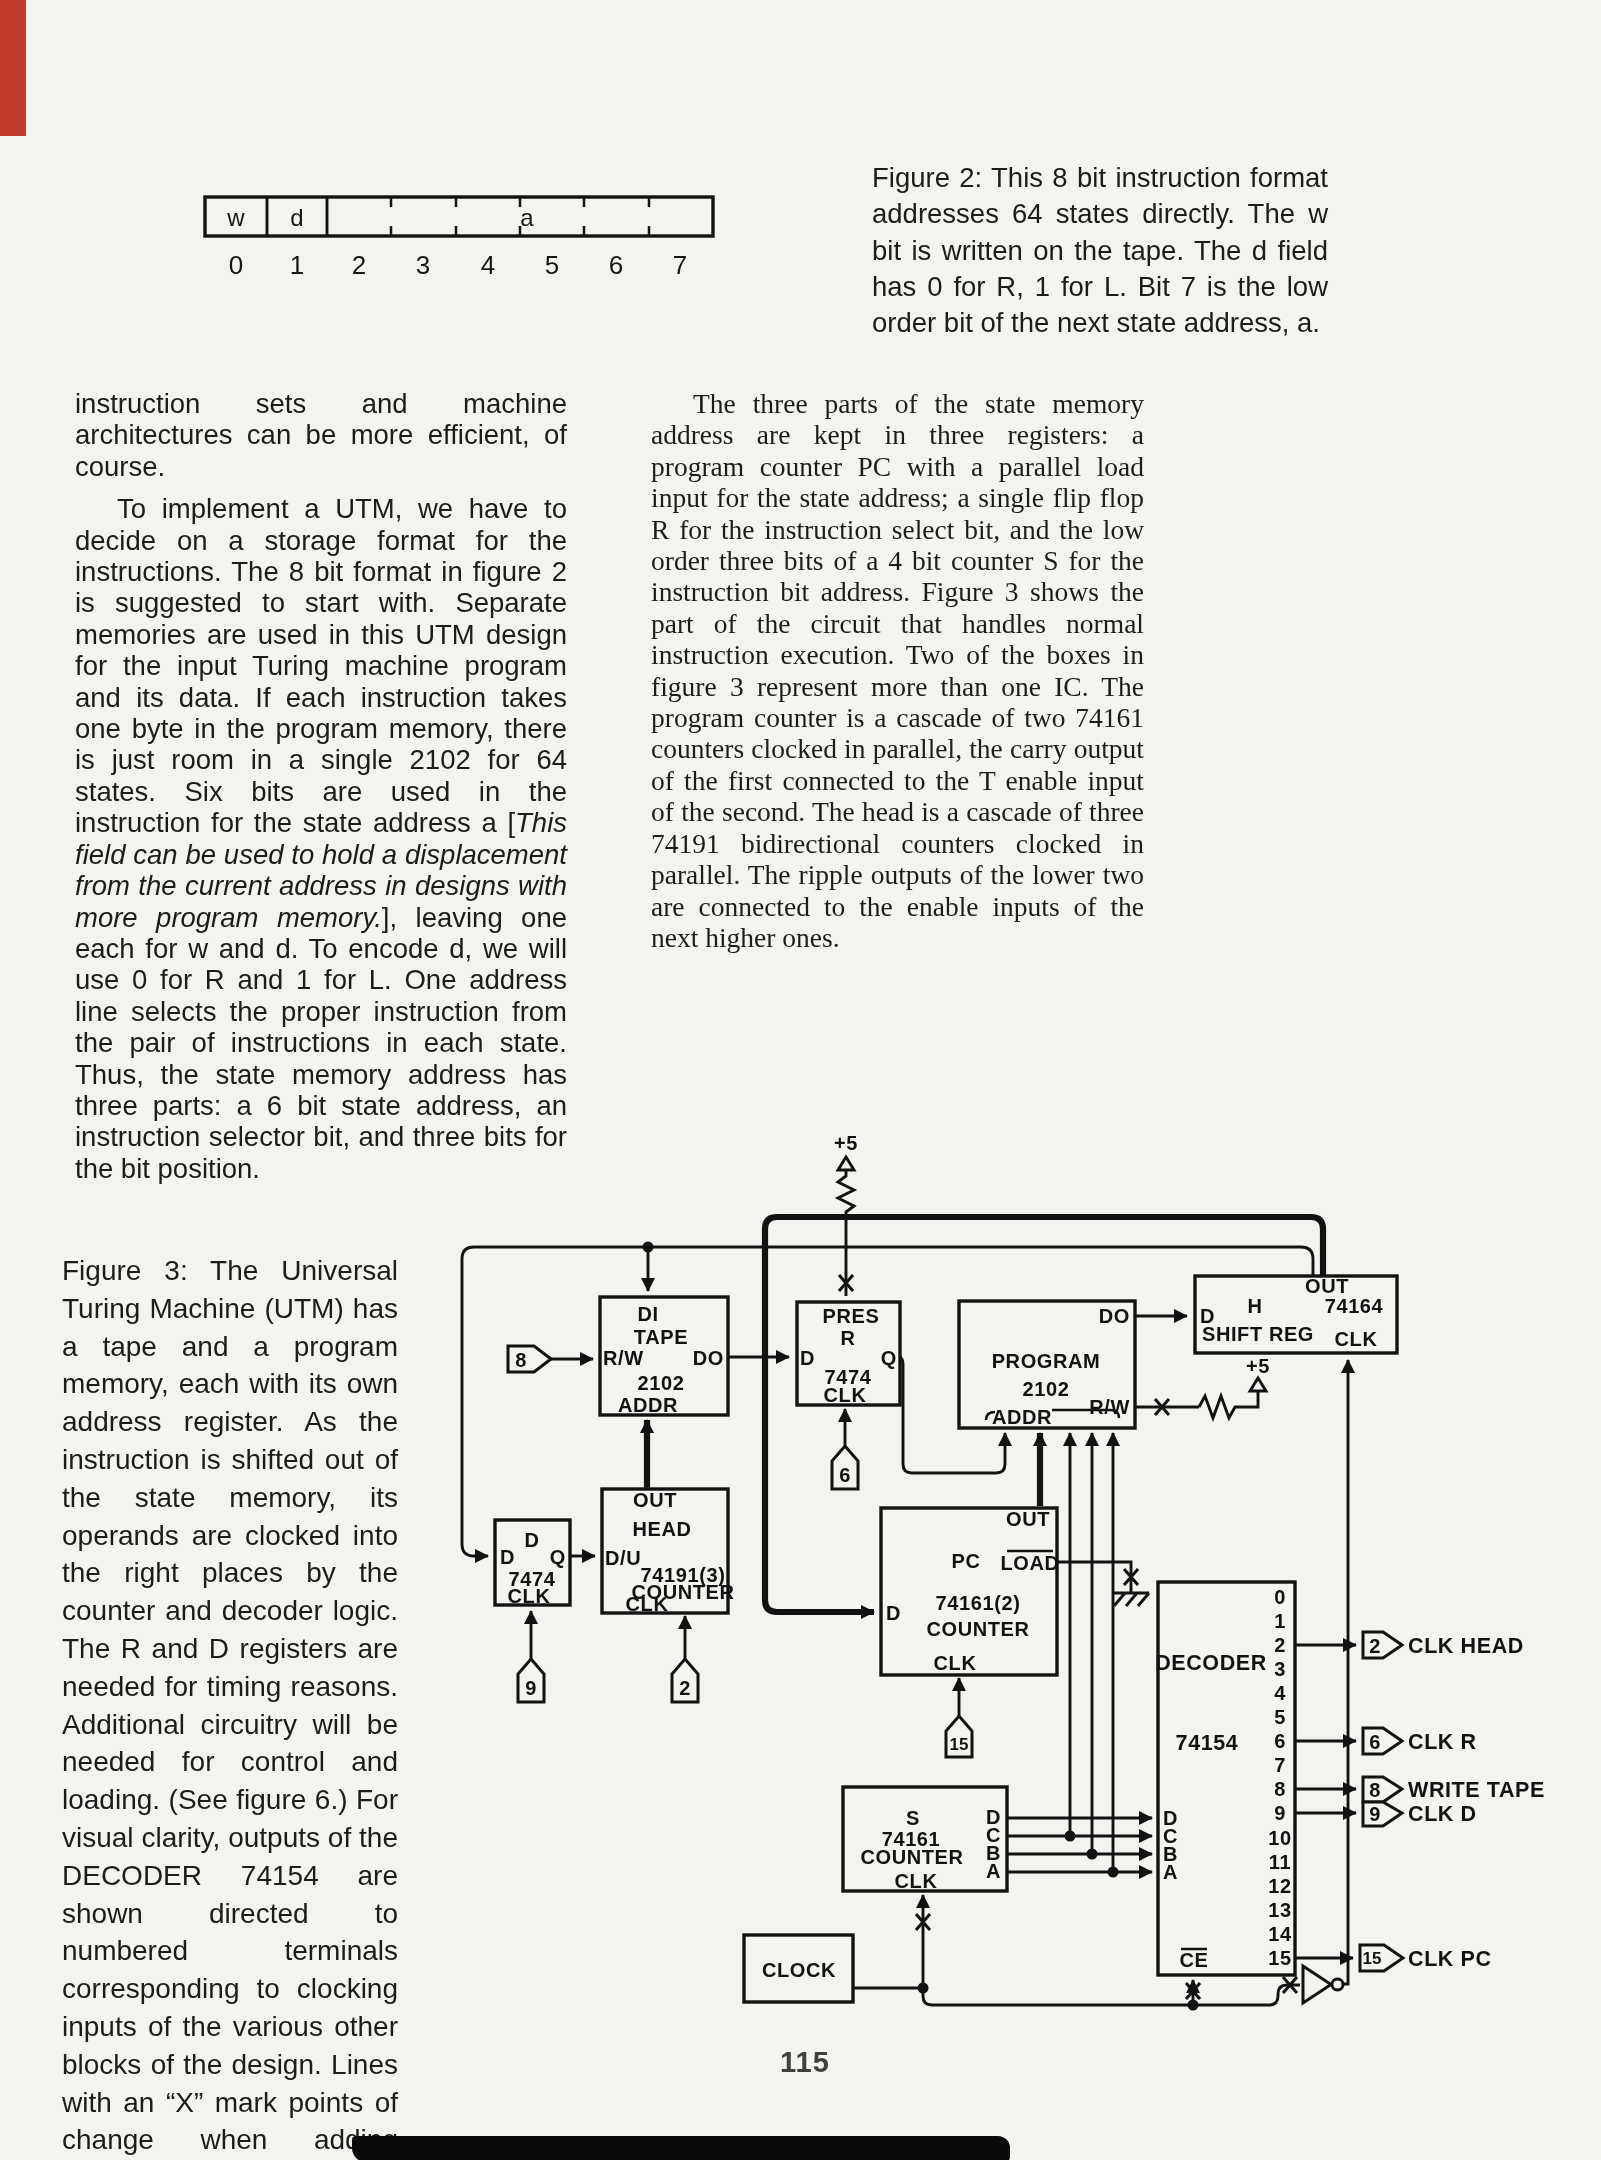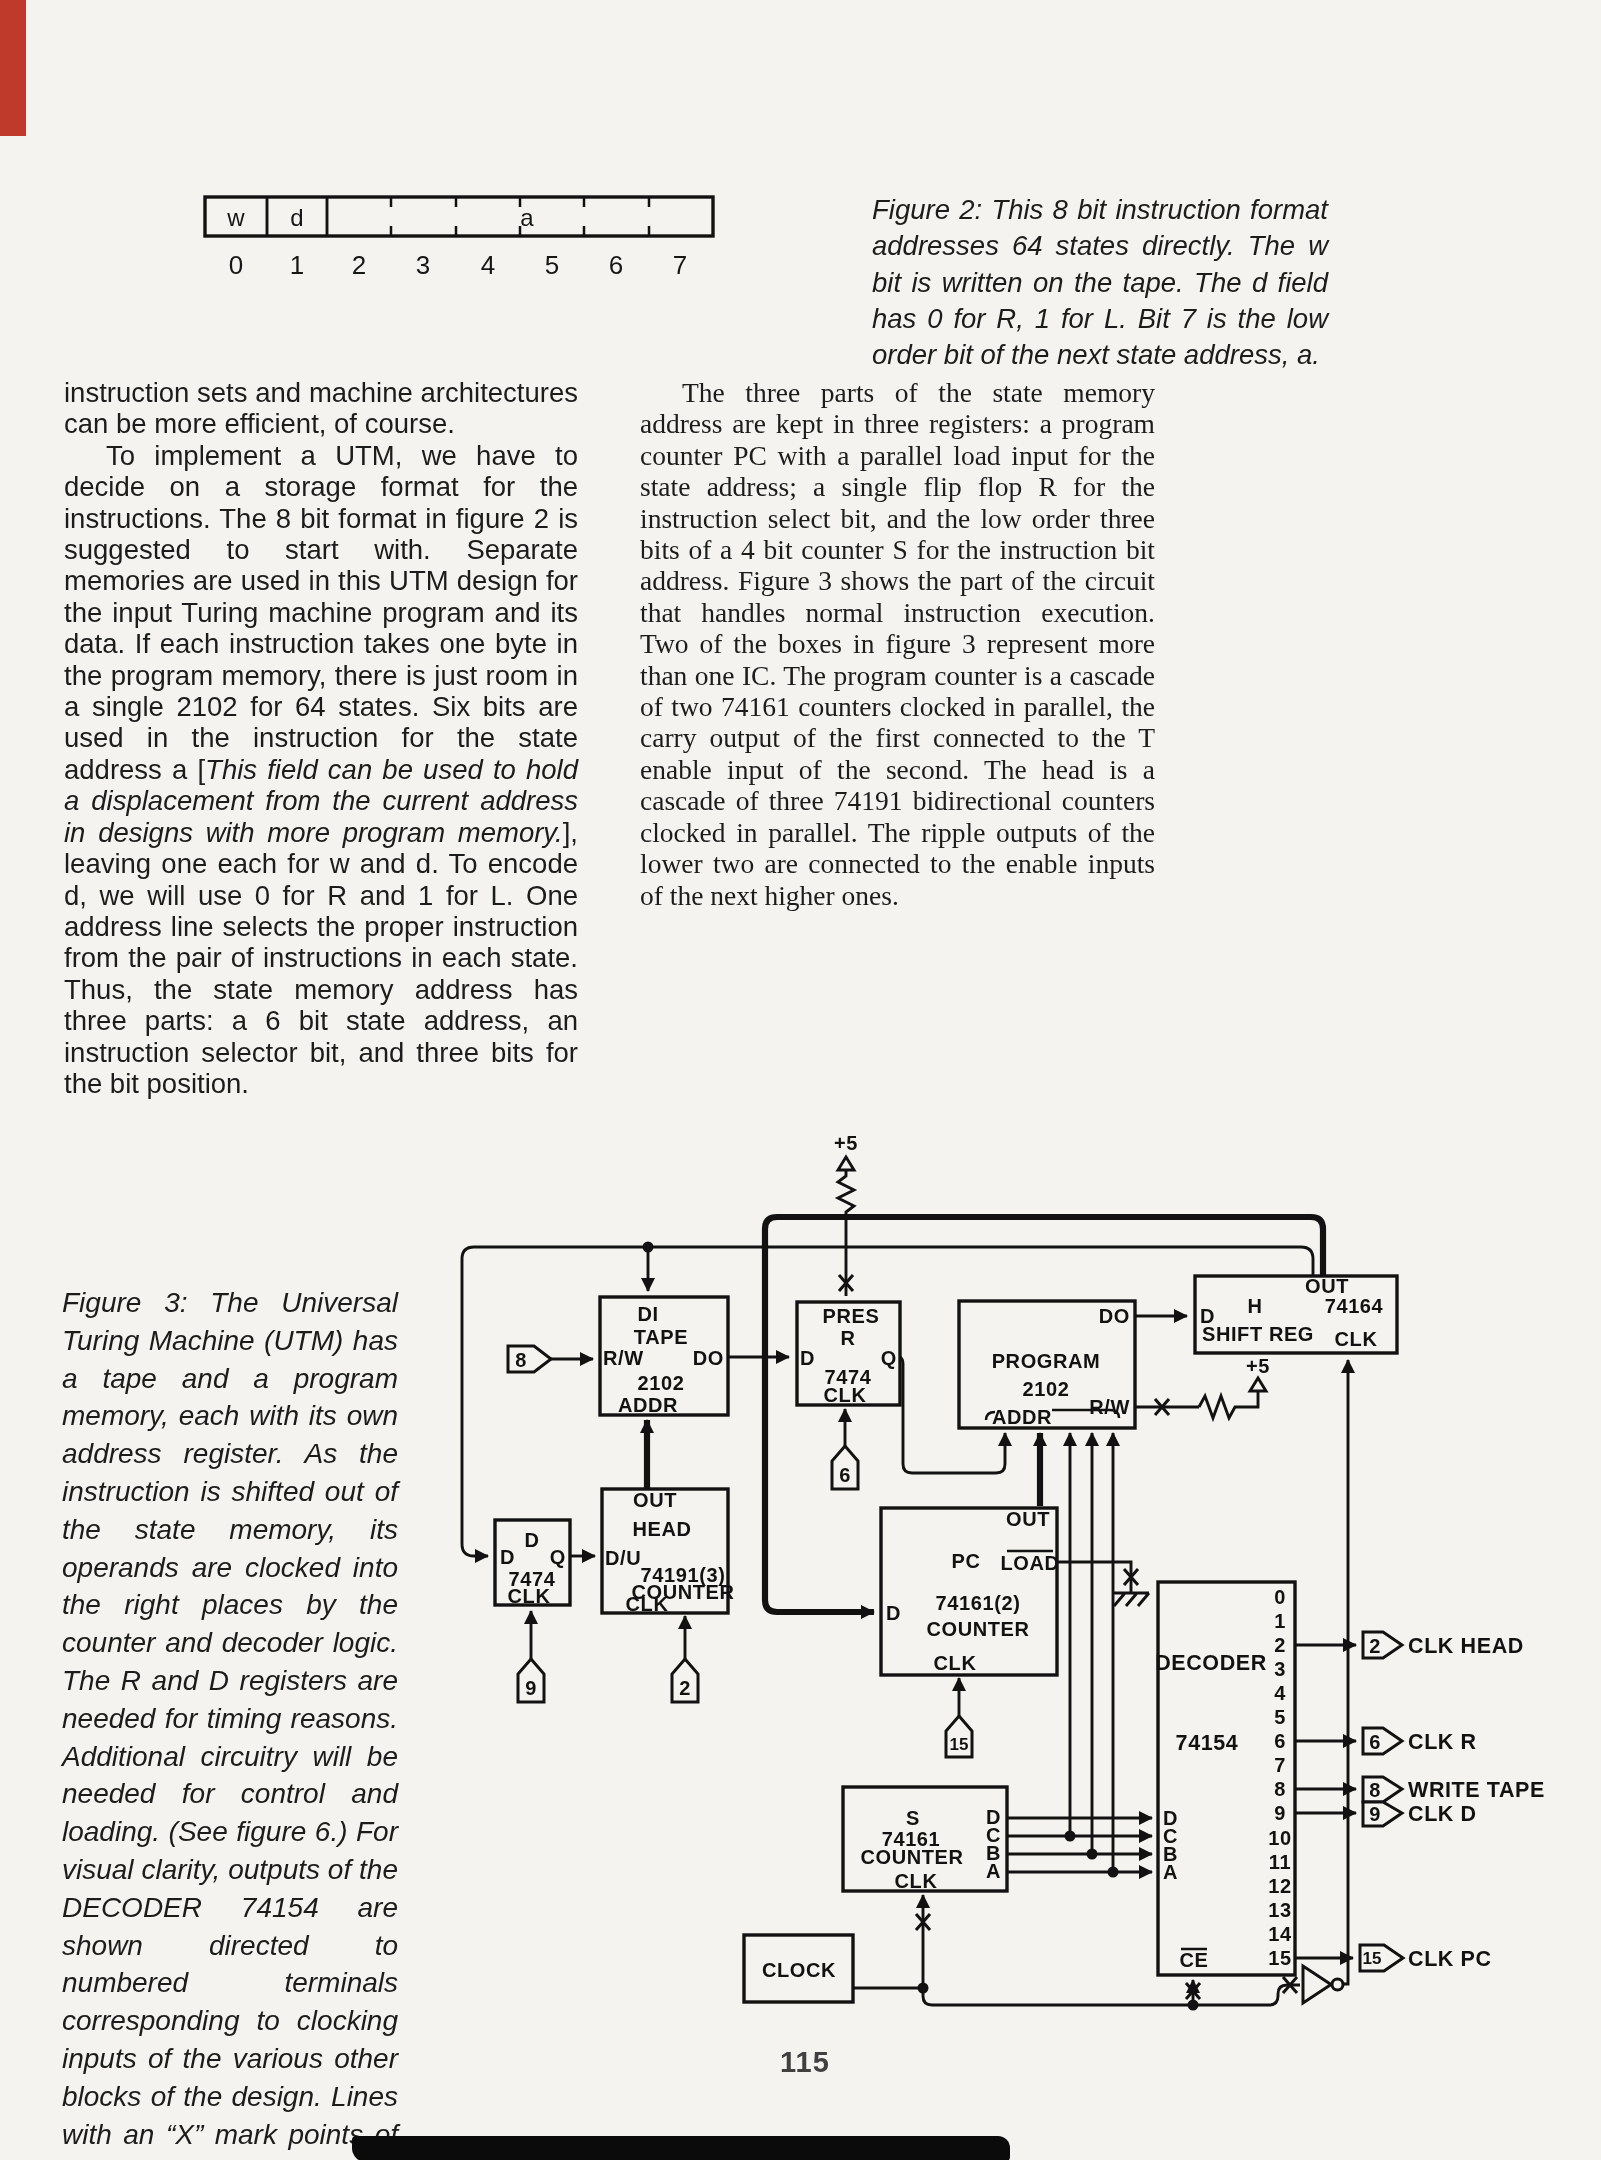--- a/index.html
+++ b/index.html
@@ -2,23 +2,23 @@
 <html style="--paper: #f4f3ef; --ink: #161616; --ribbon: #bf3a2b; --diagram_ink: #121212;"><head>
 <meta charset="utf-8">
 <style>
   html,body{margin:0;padding:0;}
   body{width:1601px;height:2160px;background:#e8e7e3;font-family:"Liberation Sans",sans-serif;}
   #page{position:absolute;left:0;top:0;width:1601px;height:2160px;overflow:hidden;
         background:linear-gradient(180deg,#edecе8 0,#f4f3ef 70px,#f4f3ef 2060px,#edebe7 2160px);
         background-color:var(--paper,#f4f3ef);color:var(--ink,#161616);}
   #ribbon{position:absolute;left:0;top:0;width:26px;height:136px;background:var(--ribbon,#bf3a2b);}
   .bodytext{position:absolute;font-size:27.5px;line-height:31.4px;text-align:justify;color:#1c1c1c;}
-  .bodytext p{margin:0;}
+  .bodytext p{margin:11px;}
   .bodytext p.indent{text-indent:42px;}
-  .caption{position:absolute;font-style:italic;text-align:justify;color:#1c1c1c;margin-top:32px;}
+  .caption{position:absolute;text-align:justify;color:#1c1c1c;}
   #fig2-caption{left:872px;top:160px;width:456px;font-size:27.5px;line-height:36.3px;}
   #fig3-caption{left:62px;top:1252px;width:336px;font-size:28px;line-height:37.8px;}
   #col-left{left:64px;top:377px;width:514px;}
   #col-right{left:640px;top:377px;width:515px;font-family:Liberation Serif, serif;}
   #page-num{position:absolute;left:735px;top:2046px;width:140px;text-align:center;
             font-size:29px;font-weight:bold;letter-spacing:1px;color:#404040;}
   #bottom-bar{position:absolute;left:352px;top:2136px;width:658px;height:26px;background:#0b0b0b;
               border-radius:4px 12px 5px 14px;}
   #fig2{position:absolute;left:150px;top:140px;width:600px;height:150px;}
   #diagram{position:absolute;left:420px;top:1100px;width:1181px;height:945px;}

